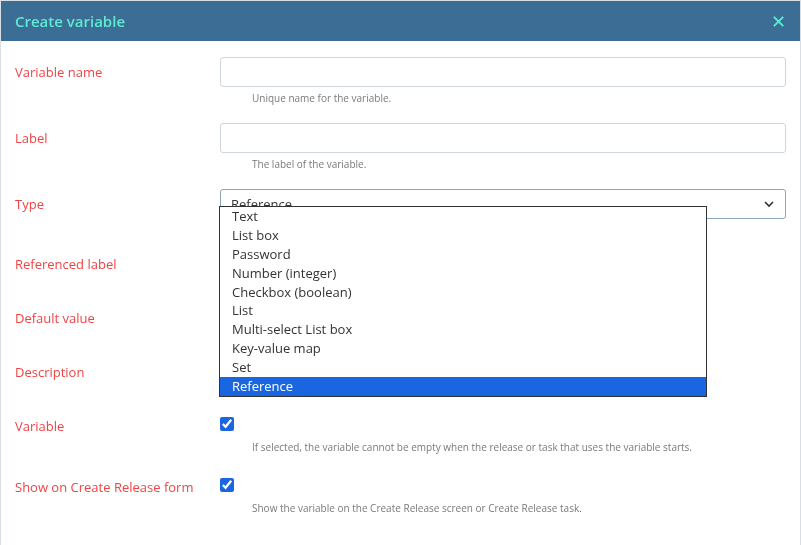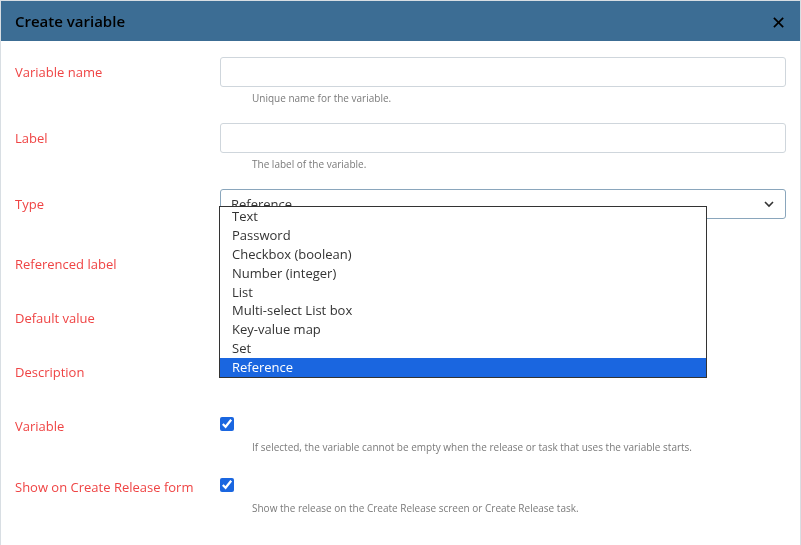--- a/index.html
+++ b/index.html
@@ -9,23 +9,23 @@
     background: #fff;
     color: #333;
   }
   .dialog {
     width: 801px;
     border: 1px solid #d8dee3;
     background: #fff;
   }
   .dialog-header {
     background: #3c6d94;
-    color: #000000;
-    display: flex;
-    align-items: flex-end;
+    color: #5eead4;
+    display: flex;
+    align-items: center;
     justify-content: space-between;
     padding: 10px 14px;
     font-size: 15px;
     font-weight: 600;
   }
   .close-x {
     font-size: 18px;
     font-weight: 400;
     cursor: pointer;
     line-height: 1;
@@ -154,23 +154,24 @@
             <svg viewBox="0 0 12 12">
                 <path d="M2 4 L6 8 L10 4" fill="none" stroke="#333" stroke-width="1.6"></path>
               </svg>
           </span>
         </div>
       </div>
     </div>
 
     <div class="dropdown-panel">
       <div class="dropdown-option">Text</div>
+      <div class="dropdown-option">List box</div>
       <div class="dropdown-option">Password</div>
+      <div class="dropdown-option">Number (integer)</div>
       <div class="dropdown-option">Checkbox (boolean)</div>
-      <div class="dropdown-option">Number (integer)</div>
       <div class="dropdown-option">List</div>
       <div class="dropdown-option">Multi-select List box</div>
       <div class="dropdown-option">Key-value map</div>
       <div class="dropdown-option">Set</div>
       <div class="dropdown-option selected">Reference</div>
     </div>
 
     <div class="form-row" style="margin-bottom:30px">
       <div class="form-label">Referenced label</div>
       <div class="form-field"></div>
@@ -191,21 +192,21 @@
       <div class="form-field">
         <input type="checkbox" class="checkbox" checked="" style="">
         <div class="help-text">If selected, the variable cannot be empty when the release or task that uses the variable starts.</div>
       </div>
     </div>
 
     <div class="form-row">
       <div class="form-label">Show on Create Release form</div>
       <div class="form-field">
         <input type="checkbox" class="checkbox" checked="" style="">
-        <div class="help-text">Show the release on the Create Release screen or Create Release task.</div>
+        <div class="help-text">Show the variable on the Create Release screen or Create Release task.</div>
       </div>
     </div>
 
   </div>
 
   <div class="dialog-footer">
     
     
   </div>
 </div>

